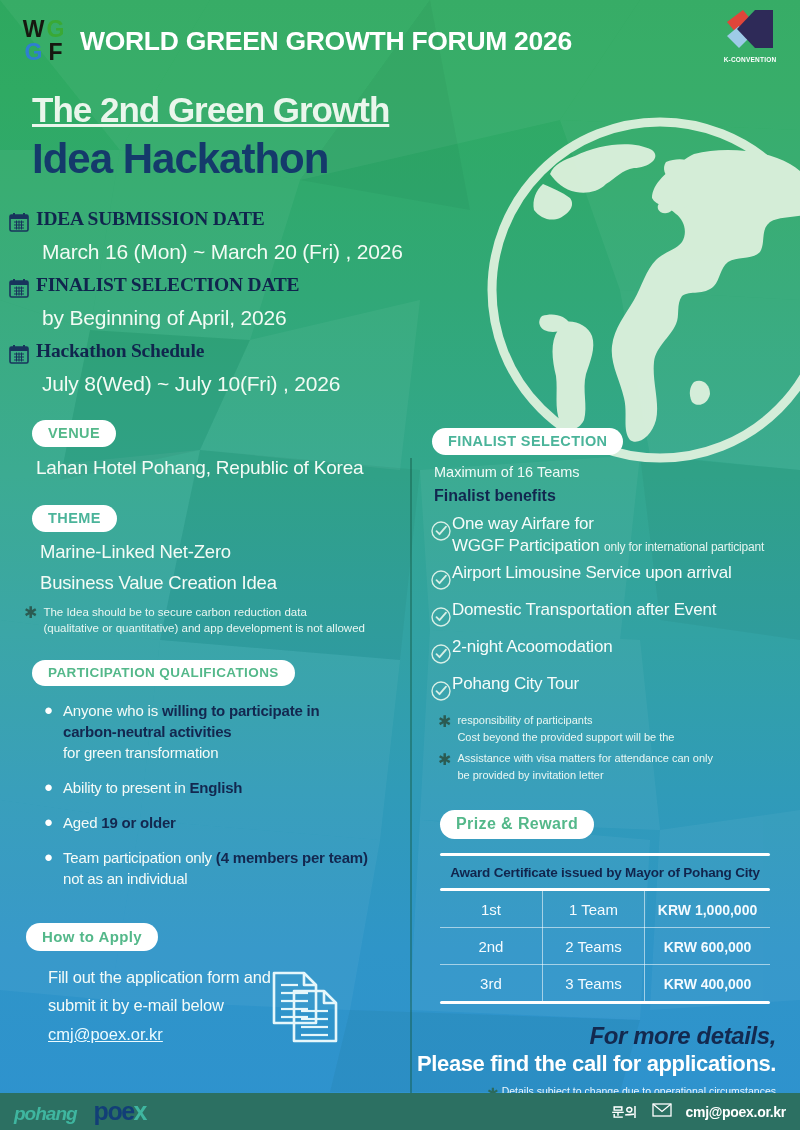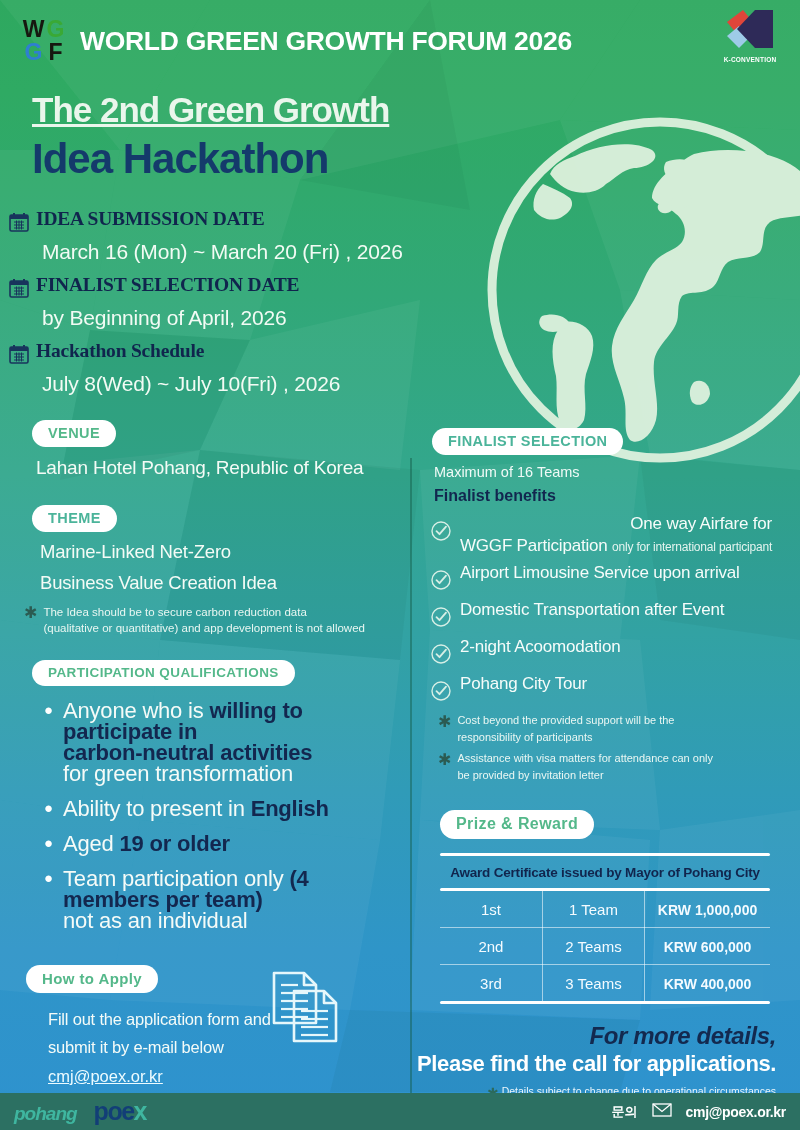--- a/index.html
+++ b/index.html
@@ -77,36 +77,36 @@
   .theme-pill { margin:26px 0 0 32px; font-size:14.5px; }
   .theme-l { color:#f4fbf6; font-size:18.5px; margin:9px 0 0 40px; letter-spacing:-0.2px; }
   .theme-note { display:flex; gap:6px; margin:10px 0 0 24px; }
   .theme-note .star { color:#2b5b52; font-size:16px; line-height:14px; margin-top:2px; }
   .note-text { color:#e9f7f2; font-size:11.5px; line-height:16px; }
 
   .pq-pill { margin:24px 0 0 32px; font-size:13.5px; }
   .pq-list { margin:14px 0 0 44px; }
   .pq-item { display:flex; gap:10px; margin-bottom:14px; }
   .bullet { color:#ffffff; font-size:15px; line-height:20px; }
-  .pq-text { font-size:22px; line-height:21px; letter-spacing:-0.2px; }
+  .pq-text { font-size:15px; line-height:21px; letter-spacing:-0.2px; }
   .tw { color:#f5fbf8; }
   .td { color:#13274f; font-weight:bold; }
 
   .apply-pill { margin:20px 0 0 26px; font-size:15px; }
   .apply-body { margin:12px 0 0 48px; }
   .apply-line { color:#f4fbf8; font-size:16.5px; line-height:28px; letter-spacing:-0.2px; }
   .apply-mail { color:#ecfbff; font-size:16.5px; text-decoration:underline; display:inline-block; margin-top:6px; }
   .docs-icon { position:absolute; right:66px; bottom:48px; }
 
   
   .fs-pill { margin:22px 0 0 24px; font-size:14.5px; }
   .fs-max { color:#f0faf7; font-size:14.5px; margin:9px 0 0 26px; }
   .fs-ben { color:#12274f; font-weight:bold; font-size:16px; margin:7px 0 0 26px; }
   .ben-list { margin:6px 0 0 22px; }
-  .ben-item { display:flex; gap:8px; align-items:flex-start; margin-bottom:2px;text-align:right; }
+  .ben-item { display:flex; align-items:flex-start; margin-bottom:2px; }
   .check { flex:0 0 auto; margin-top:9px; }
   .ben-text { color:#f6fcfa; font-size:17px; line-height:22px; letter-spacing:-0.2px; padding-top:2px; }
   .ben-small { color:#e4f4ef; font-size:12px; font-weight:normal; }
 
   .fs-notes { margin:6px 0 0 30px; }
   .fs-note { display:flex; gap:6px; margin-bottom:4px; }
   .fs-note .star { color:#2b5b52; font-size:16px; line-height:14px; margin-top:3px; }
   .fs-note-text { color:#eaf7f3; font-size:11px; line-height:17px; }
 
   .prize-pill { margin:22px 0 0 32px; font-size:16px; }
@@ -457,22 +457,22 @@
             </svg>
           </span>
           <div class="ben-text"><span>Pohang City Tour</span></div>
         </div>
       </div>
 
       <div class="fs-notes">
         <div class="fs-note">
           <span class="star">✱</span>
           <div>
+            <div class="fs-note-text">responsibility of participants</div>
             <div class="fs-note-text">Cost beyond the provided support will be the</div>
-            <div class="fs-note-text">responsibility of participants</div>
           </div>
         </div>
         <div class="fs-note">
           <span class="star">✱</span>
           <div>
             <div class="fs-note-text">Assistance with visa matters for attendance can only</div>
             <div class="fs-note-text">be provided by invitation letter</div>
           </div>
         </div>
       </div>

